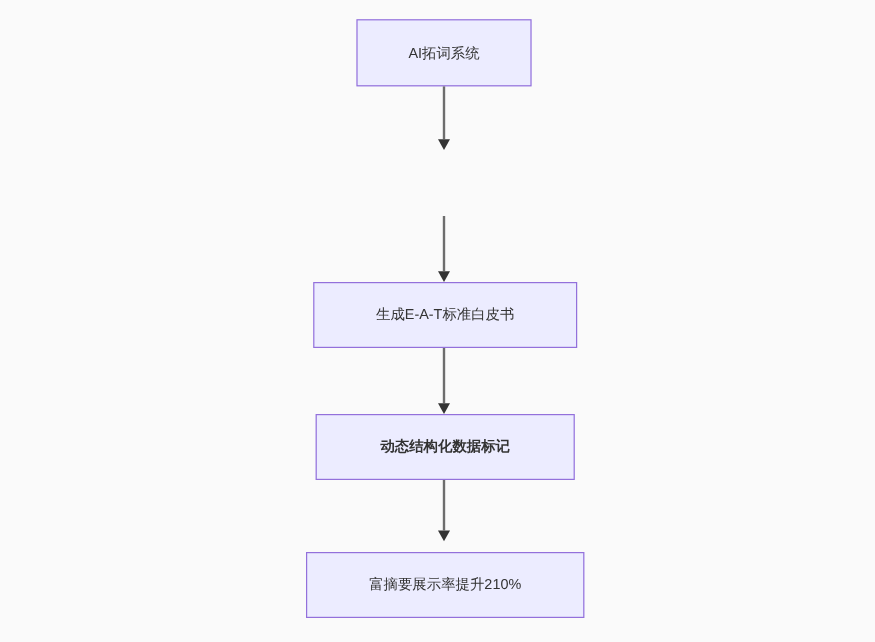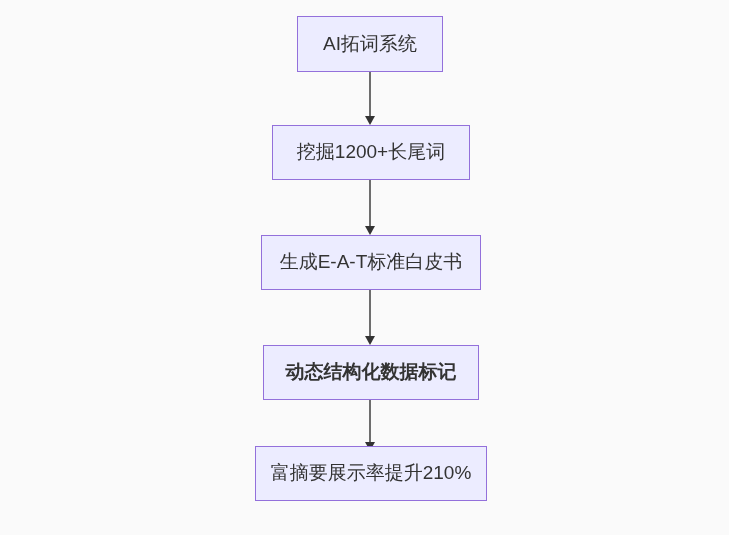--- a/index.html
+++ b/index.html
@@ -17,31 +17,31 @@
   }
   .node {
     position: absolute;
     box-sizing: border-box;
     background: #ececff;
     border: 1px solid #9370db;
     display: flex;
     align-items: center;
     justify-content: center;
     color: #333333;
-    font-size: 19px;
+    font-size: 12px;
     line-height: 1.2;
     white-space: nowrap;
     text-align: center;
   }
   
   .node-1 { left: 297px; top: 16px;  width: 146px; height: 56px; }
   .node-2 { left: 272px; top: 125px; width: 198px; height: 55px; }
   .node-3 { left: 261px; top: 235px; width: 220px; height: 55px; }
   .node-4 { left: 263px; top: 345px; width: 216px; height: 55px; font-weight: bold; }
-  .node-5 { left: 255px; top: 446px; width: 232px; height: 55px; }
+  .node-5 { left: 255px; top: 460px; width: 232px; height: 55px; }
 
   .edge {
     position: absolute;
     width: 12px;
     display: flex;
     flex-direction: column;
     align-items: center;
     left: 364px; 
   }
   .edge-1 { top: 72px;  height: 53px; }
@@ -69,23 +69,20 @@
 
   <div class="node node-1">
     <span>AI拓词系统</span>
   </div>
 
   <div class="edge edge-1">
     <span class="line"></span>
     <span class="arrowhead"></span>
   </div>
 
-  <div class="node node-2">
-    <span>挖掘1200+长尾词</span>
-  </div>
 
   <div class="edge edge-2">
     <span class="line"></span>
     <span class="arrowhead"></span>
   </div>
 
   <div class="node node-3">
     <span>生成E-A-T标准白皮书</span>
   </div>
 

